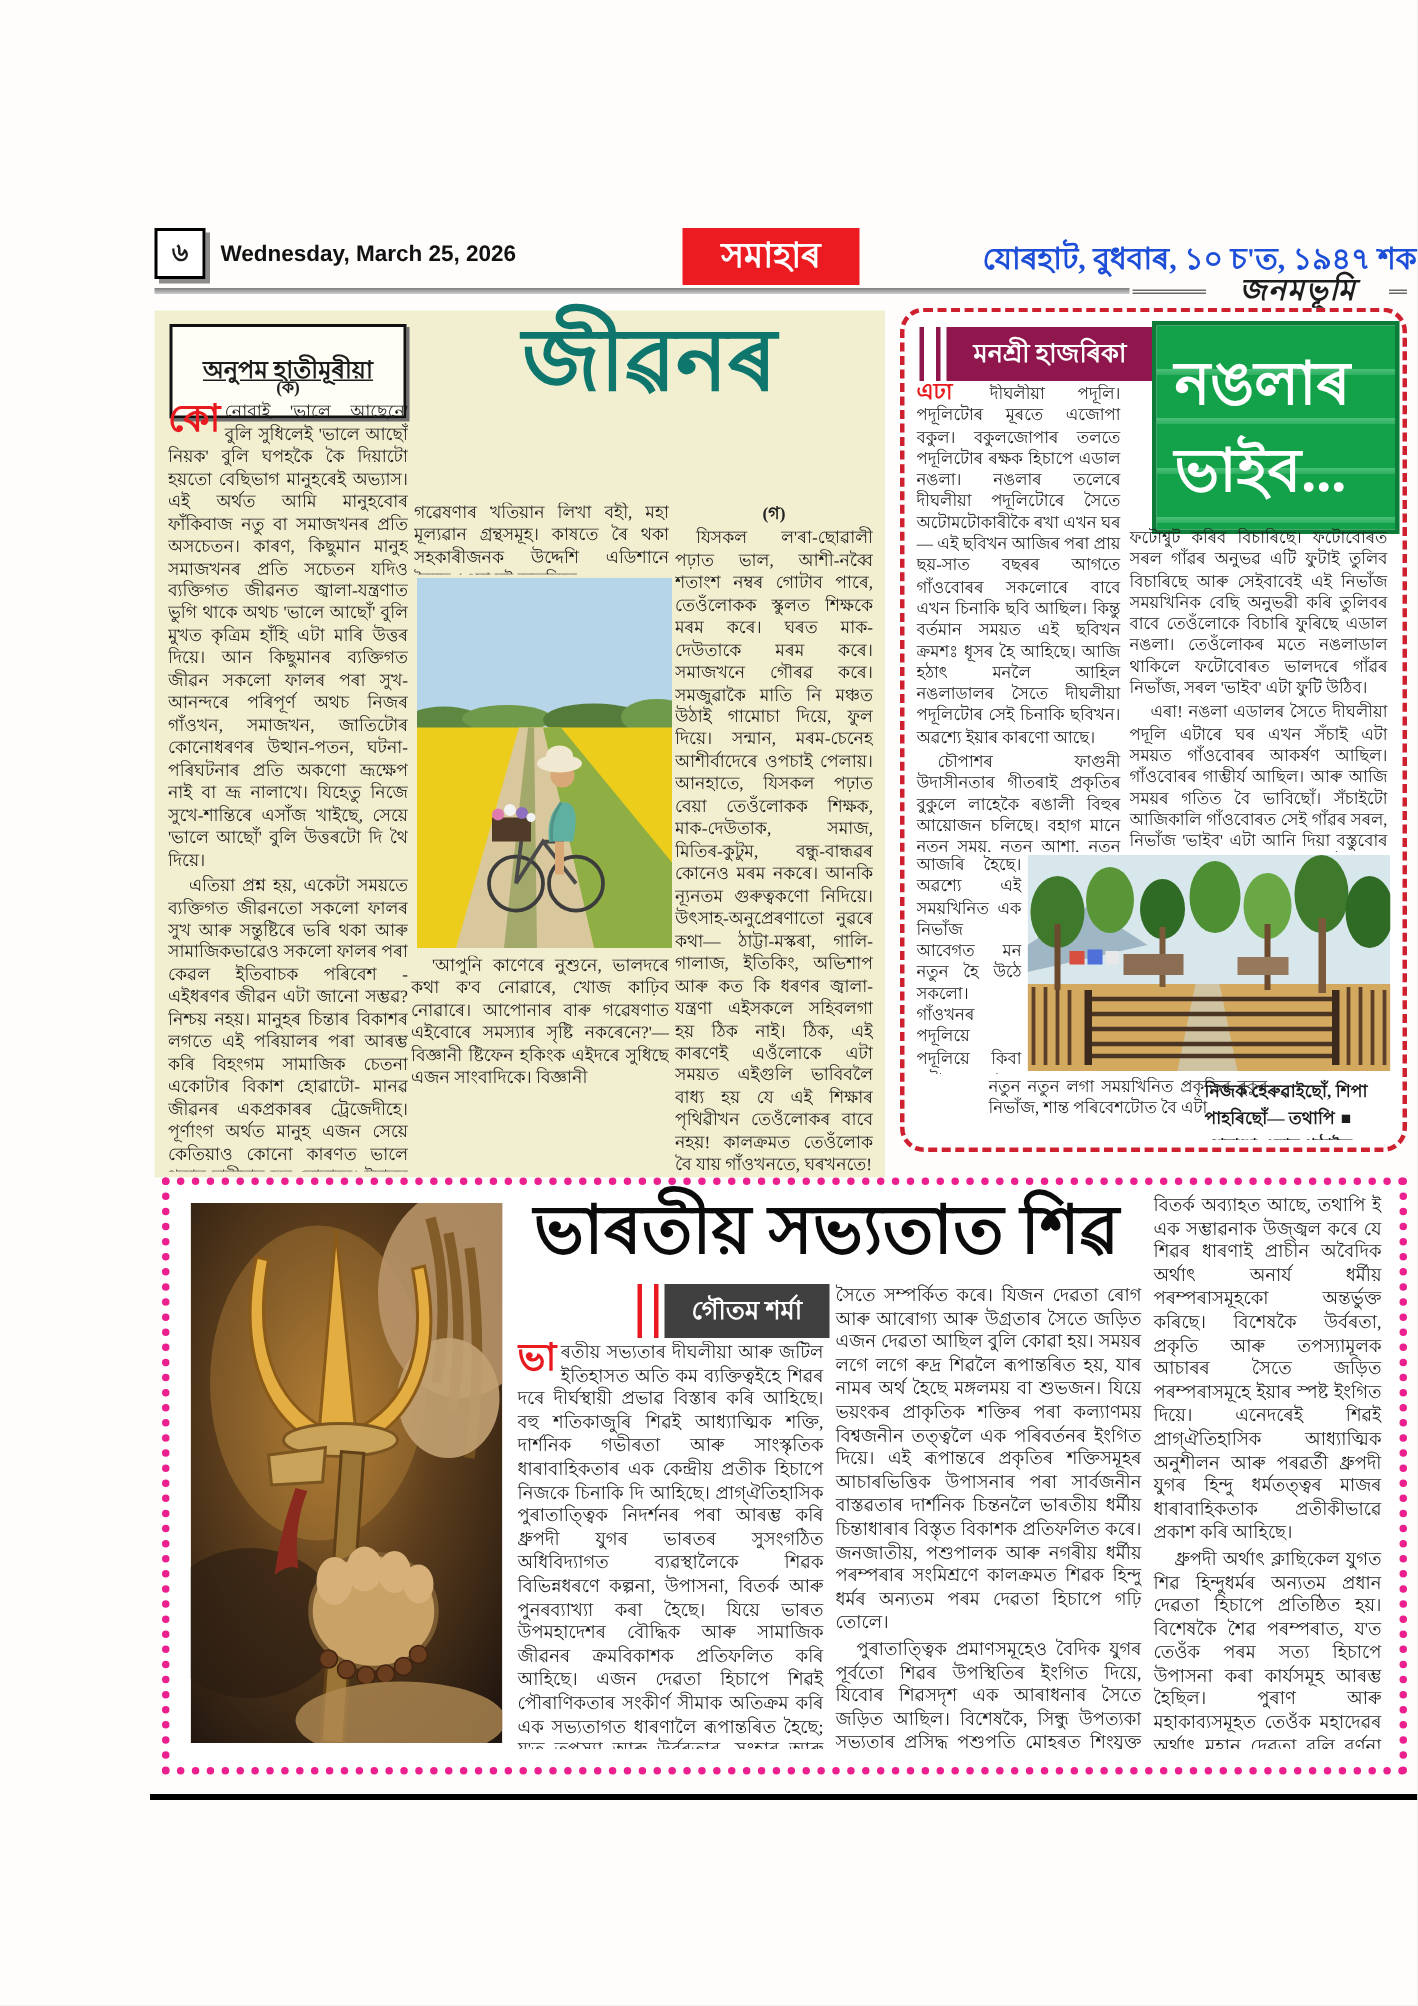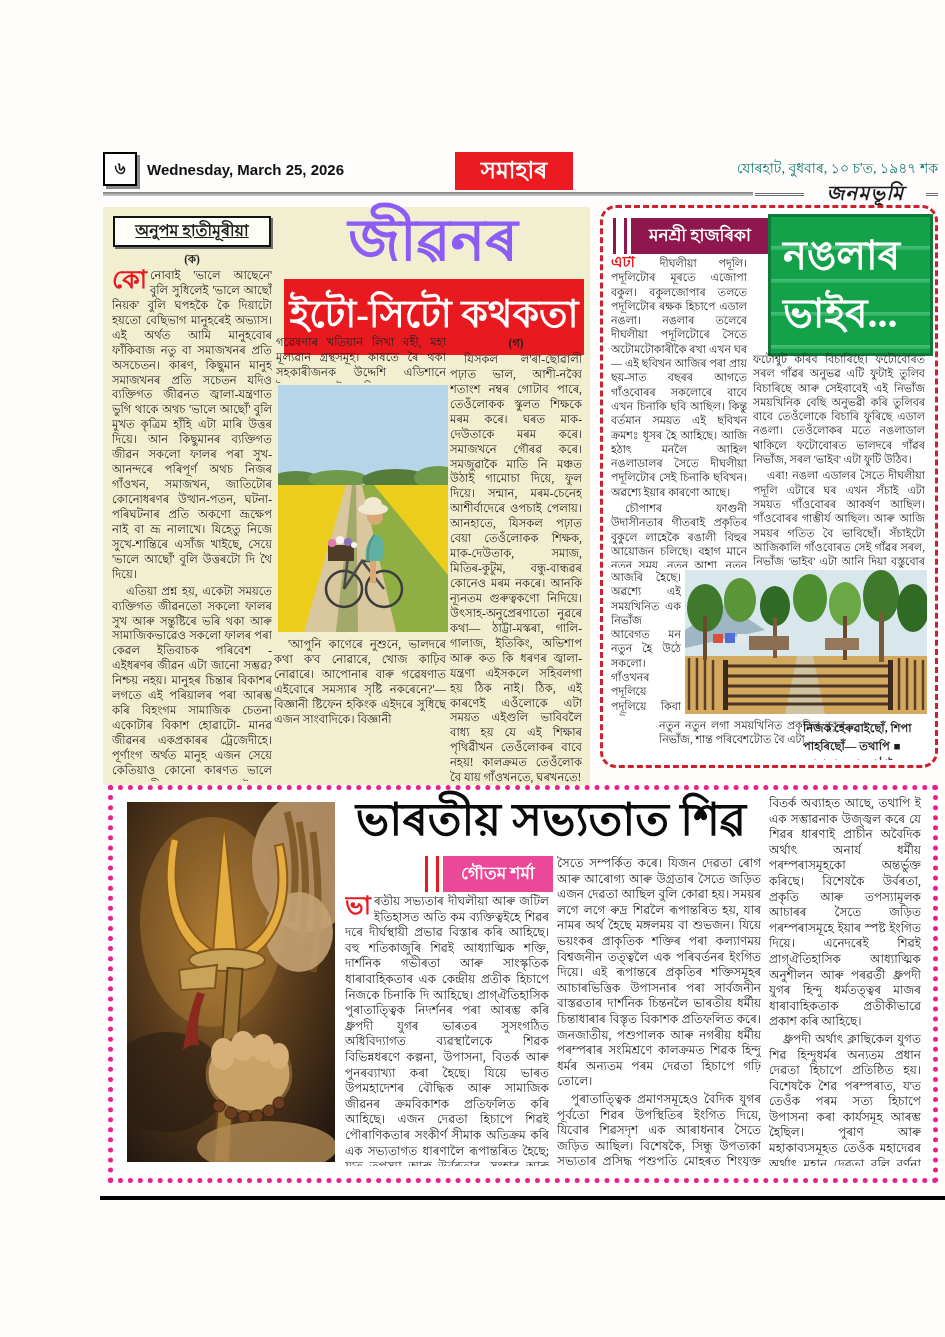--- a/index.html
+++ b/index.html
@@ -7,49 +7,49 @@
         font-family:"Liberation Serif", serif;color:#1c1c1c;overflow:hidden;}
   .abs{position:absolute;}
 
   
   .pageno{width:30px;height:30px;border:2px solid #000;background:#fff;
           box-shadow:3px 3px 0 #8a8a8a;display:flex;align-items:center;justify-content:center;
           font-weight:bold;font-size:17px;}
   .date-en{font-family:"Liberation Sans",sans-serif;font-weight:bold;font-size:15px;color:#111;}
   .section-label{background:#ec1b22;color:#fff;font-weight:bold;font-size:23px;
           display:flex;align-items:center;justify-content:center;}
-  .date-as{font-weight:normal;font-size:14px;color:#0f766e;white-space:nowrap;}
+  .date-as{font-weight:bold;font-size:20px;color:#1d4ed8;white-space:nowrap;}
   .masthead{display:flex;align-items:center;gap:22px;}
   .m-line{border-top:3px double #6a6a6a;}
   .m-text{font-weight:bold;font-size:20px;font-style:italic;letter-spacing:1px;}
   .header-rule{height:4px;background:linear-gradient(#7d7d7d,#cfcfcf);}
 
   
   .body-txt{font-size:11.5px;line-height:1.3;text-align:justify;color:#222;overflow:hidden;}
   .body-txt p{margin:0 0 2px 0;text-indent:14px;}
   .body-txt p.noindent{text-indent:0;}
   .sec-mark{display:block;text-align:center;font-weight:bold;text-indent:0;margin:1px 0;}
   .dropcap{float:left;color:#e8191f;font-weight:bold;font-size:25px;line-height:.9;margin:1px 3px 0 0;}
   .end-note{font-style:italic;font-weight:bold;text-align:right;font-size:11.5px;}
 
   
   .byline-box{border:2px solid #111;background:#fffef6;font-weight:bold;font-size:16px;
-          text-align:center;padding:0 8px;box-shadow:2px 2px 0 #6f6f6f;}
+          text-align:center;padding:16px 8px;box-shadow:2px 2px 0 #6f6f6f;}
   .byline-box span{text-decoration:underline;}
   .byline-color{display:flex;align-items:stretch;}
   .byline-color .bars{width:8px;margin-right:4px;}
   .byline-color .lbl{color:#fff;font-weight:bold;font-size:17px;padding:4px 18px;text-align:center;}
   .maroon .bars{border-left:3px solid #8f174d;border-right:3px solid #8f174d;}
   .maroon .lbl{background:#8f174d;}
   .redline .bars{border-left:3px solid #e8191f;border-right:3px solid #e8191f;}
-  .redline .lbl{background:#ec4899;}
+  .redline .lbl{background:#404040;}
 
   
   .life{background:#f2efd0;}
-  .life-headline{font-weight:bold;font-size:58px;line-height:1.05;text-align:center;color:#8b5cf6;}
+  .life-headline{font-weight:bold;font-size:58px;line-height:1.05;text-align:center;color:#0f766e;}
   .life-banner{background:#e8191f;color:#fff;font-weight:bold;font-size:38px;
           text-align:center;padding:5px 0 7px 0;}
 
   
   .vibe{background:#fff;border:3px dashed #cf2030;border-radius:16px;}
   .greenbox{background:repeating-linear-gradient(180deg,#13a24a 0px,#13a24a 29px,#49c078 29px,#2eaf60 33px);
           border:3px solid #0d7c38;color:#fff;font-weight:bold;font-size:40px;line-height:1.45;
           padding:10px 0 0 12px;}
   .vibe .body-txt{font-size:11px;}
   .caption-b{font-weight:bold;font-size:11.5px;text-align:justify;line-height:1.3;}
@@ -81,21 +81,20 @@
   </div>
   <div class="abs header-rule" style="left:103px;top:192px;width:650px;"></div>
 
   <div class="abs life" style="left:103px;top:207px;width:487px;height:578px;">
 
     <div class="abs byline-box" style="left:10px;top:9px;width:138px;">
       <span>অনুপম হাতীমূৰীয়া</span>
     </div>
 
     <div class="abs life-headline" style="left:180px;top:4px;width:300px;">জীৱনৰ</div>
-    <div class="abs life-banner" style="left:181px;top:72px;width:300px;">ইটো-সিটো কথকতা</div>
 
     <div class="abs body-txt" style="left:9px;top:44px;width:160px;height:530px;">
       <span class="sec-mark">(ক)</span>
       <p class="noindent"><span class="dropcap">কো</span><span>নোবাই 'ভালে আছেনে' বুলি সুধিলেই 'ভালে আছোঁ নিয়ক' বুলি ঘপহকৈ কৈ দিয়াটো হয়তো বেছিভাগ মানুহৰেই অভ্যাস। এই অৰ্থত আমি মানুহবোৰ ফাঁকিবাজ নতু বা সমাজখনৰ প্ৰতি অসচেতন। কাৰণ, কিছুমান মানুহ সমাজখনৰ প্ৰতি সচেতন যদিও ব্যক্তিগত জীৱনত জ্বালা-যন্ত্ৰণাত ভুগি থাকে অথচ 'ভালে আছোঁ' বুলি মুখত কৃত্ৰিম হাঁহি এটা মাৰি উত্তৰ দিয়ে। আন কিছুমানৰ ব্যক্তিগত জীৱন সকলো ফালৰ পৰা সুখ-আনন্দৰে পৰিপূৰ্ণ অথচ নিজৰ গাঁওখন, সমাজখন, জাতিটোৰ কোনোধৰণৰ উত্থান-পতন, ঘটনা-পৰিঘটনাৰ প্ৰতি অকণো ভ্ৰূক্ষেপ নাই বা ভ্ৰূ নালাখে। যিহেতু নিজে সুখে-শান্তিৰে এসাঁজ খাইছে, সেয়ে 'ভালে আছোঁ' বুলি উত্তৰটো দি থৈ দিয়ে।</span></p>
       <p>এতিয়া প্ৰশ্ন হয়, একেটা সময়তে ব্যক্তিগত জীৱনতো সকলো ফালৰ সুখ আৰু সন্তুষ্টিৰে ভৰি থকা আৰু সামাজিকভাৱেও সকলো ফালৰ পৰা কেৱল ইতিবাচক পৰিবেশ - এইধৰণৰ জীৱন এটা জানো সম্ভৱ? নিশ্চয় নহয়। মানুহৰ চিন্তাৰ বিকাশৰ লগতে এই পৰিয়ালৰ পৰা আৰম্ভ কৰি বিহংগম সামাজিক চেতনা একোটাৰ বিকাশ হোৱাটো- মানৱ জীৱনৰ একপ্ৰকাৰৰ ট্ৰেজেদীহে। পূৰ্ণাংগ অৰ্থত মানুহ এজন সেয়ে কেতিয়াও কোনো কাৰণত ভালে থকাৰ দাবীদাৰ হ'ব নোৱাৰে। ইমানৰ পাছতো জীৱনক আমি 'অনুপম' আখ্যা দিওঁ। হয়তো ই ৰহসাময় জীৱনটোৰ প্ৰতি মানুহৰ দুৰ্দান্ত প্ৰত্যাহ্বান!</p>
 
     </div>
 
     <div class="abs body-txt" style="left:173px;top:128px;width:170px;height:48px;">
       <p class="noindent">গৱেষণাৰ খতিয়ান লিখা বহী, মহা মূল্যৱান গ্ৰন্থসমূহ। কাষতে ৰৈ থকা সহকাৰীজনক উদ্দেশি এডিশানে কৈছে, 'এয়া মই অতদিনে</p>

